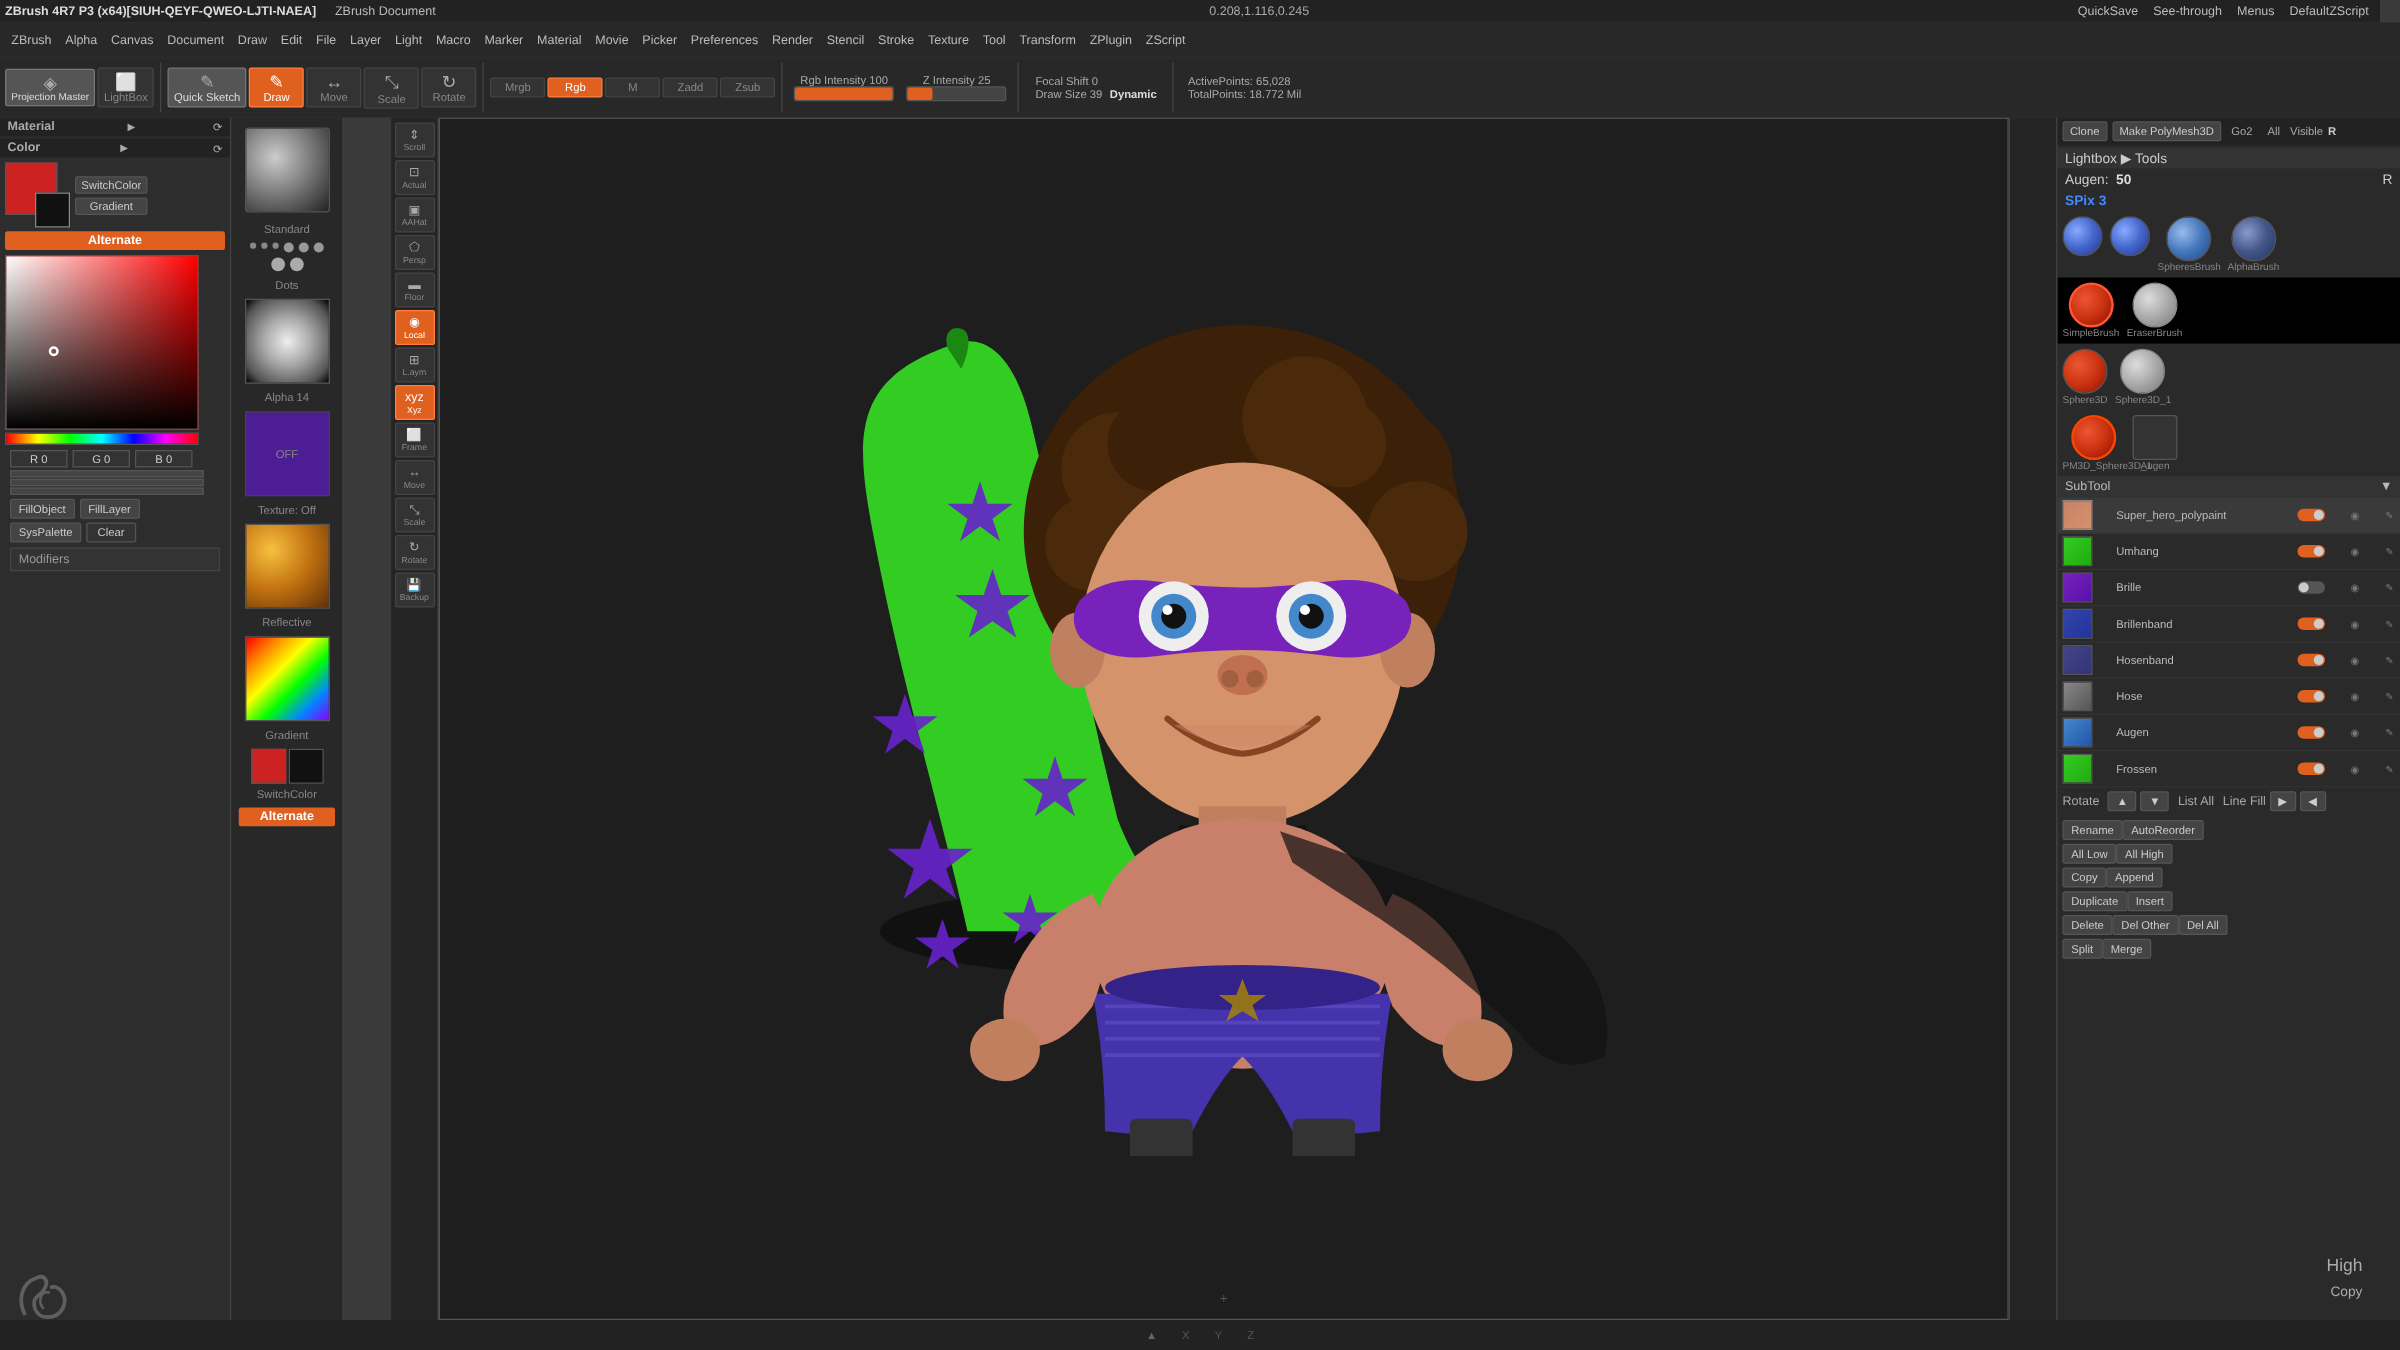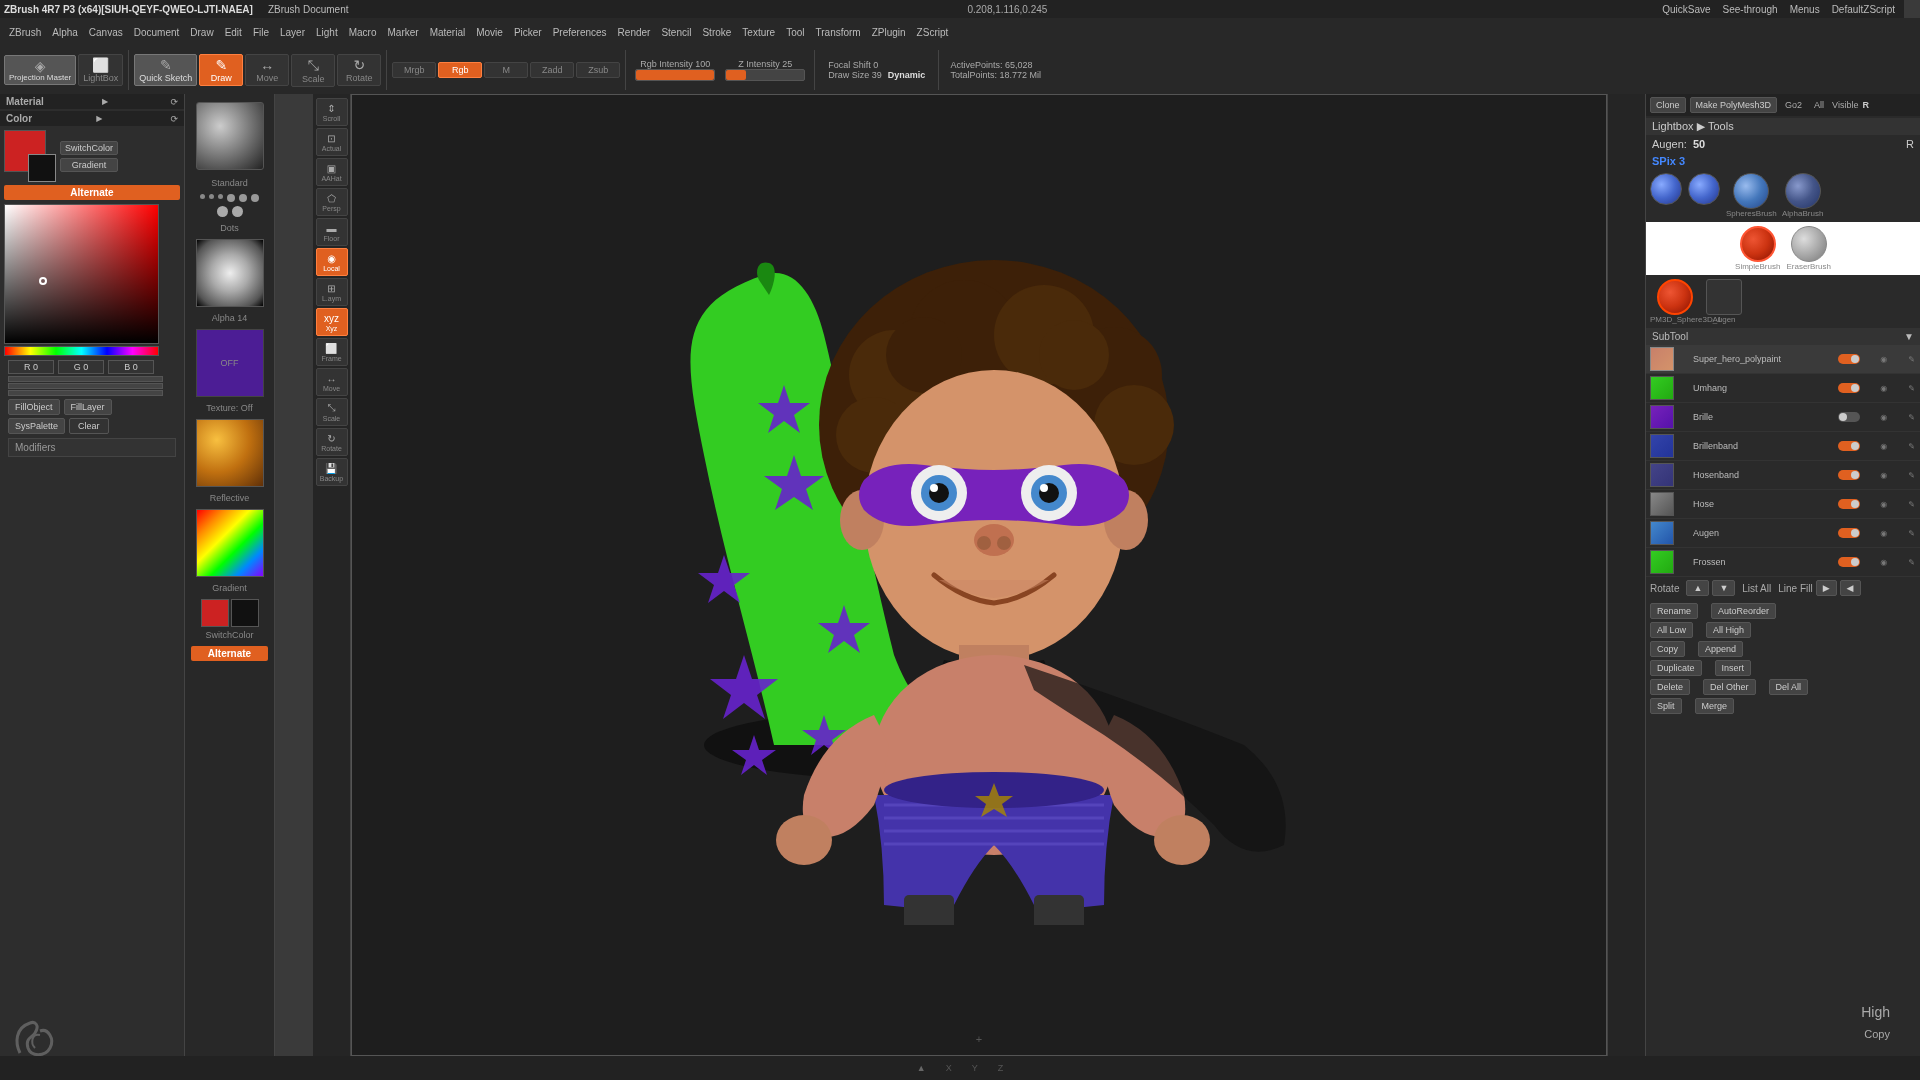--- a/index.html
+++ b/index.html
@@ -411,21 +411,21 @@
     .rs-btn-label { font-size: 7px; color: #888; }
     .rs-btn.active-orange .rs-btn-icon,
     .rs-btn.active-orange .rs-btn-label { color: #fff; }
 
     
     .bottom-right-section {
       padding: 4px;
     }
     .brp-row {
       display: flex;
-      gap: 13px;
+      gap: 0;
       margin-bottom: 3px;
       flex-wrap: wrap;
     }
     .brp-btn {
       background: #444;
       border: 1px solid #555;
       color: #ccc;
       font-size: 9px;
       padding: 2px 6px;
       cursor: pointer;
@@ -922,31 +922,41 @@
       <div style="width:36px;height:36px;background:radial-gradient(circle at 35% 35%,#99bbee,#4477bb 50%,#224488);border-radius:50%;border:1px solid #555;"></div>
       <span class="brush-icon-label">SpheresBrush</span>
     </div>
 
     <div class="brush-icon-item">
       <div style="width:36px;height:36px;background:radial-gradient(circle at 35% 35%,#8899cc,#445588 50%,#223366);border-radius:50%;border:1px solid #555;"></div>
       <span class="brush-icon-label">AlphaBrush</span>
     </div>
   </div>
 
-  <div style="background:#ffffff;padding:4px;display:flex;gap:6px;flex-wrap:wrap;justify-content:center;">
+  <div style="background:#000000;padding:4px;display:flex;gap:6px;flex-wrap:wrap;">
     <div class="brush-icon-item">
       <div style="width:36px;height:36px;background:radial-gradient(circle at 35% 35%,#ee5533,#cc3311 50%,#881100);border-radius:50%;border:2px solid #ff5533;"></div>
       <span class="brush-icon-label">SimpleBrush</span>
     </div>
     <div class="brush-icon-item">
       <div style="width:36px;height:36px;background:radial-gradient(circle at 35% 35%,#ddd,#aaa 50%,#777);border-radius:50%;border:1px solid #888;"></div>
       <span class="brush-icon-label">EraserBrush</span>
     </div>
   </div>
 
+  <div style="background:#2a2a2a;padding:4px;display:flex;gap:6px;flex-wrap:wrap;">
+    <div class="brush-icon-item">
+      <div style="width:36px;height:36px;background:radial-gradient(circle at 35% 35%,#ee5533,#cc3311 50%,#881100);border-radius:50%;border:1px solid #555;"></div>
+      <span class="brush-icon-label">Sphere3D</span>
+    </div>
+    <div class="brush-icon-item">
+      <div style="width:36px;height:36px;background:radial-gradient(circle at 35% 35%,#ddd,#aaa 50%,#777);border-radius:50%;border:1px solid #888;"></div>
+      <span class="brush-icon-label">Sphere3D_1</span>
+    </div>
+  </div>
 
   <div style="background:#2a2a2a;padding:4px;display:flex;gap:6px;flex-wrap:wrap;">
     <div class="brush-icon-item">
       <div style="width:36px;height:36px;background:radial-gradient(circle at 35% 35%,#ee5533,#cc3311 50%,#881100);border-radius:50%;border:2px solid #ff4400;"></div>
       <span class="brush-icon-label">PM3D_Sphere3D_1</span>
     </div>
     <div class="brush-icon-item">
       <div style="width:36px;height:36px;background:#333;border:1px solid #555;border-radius:3px;"></div>
       <span class="brush-icon-label">Augen</span>
     </div>

